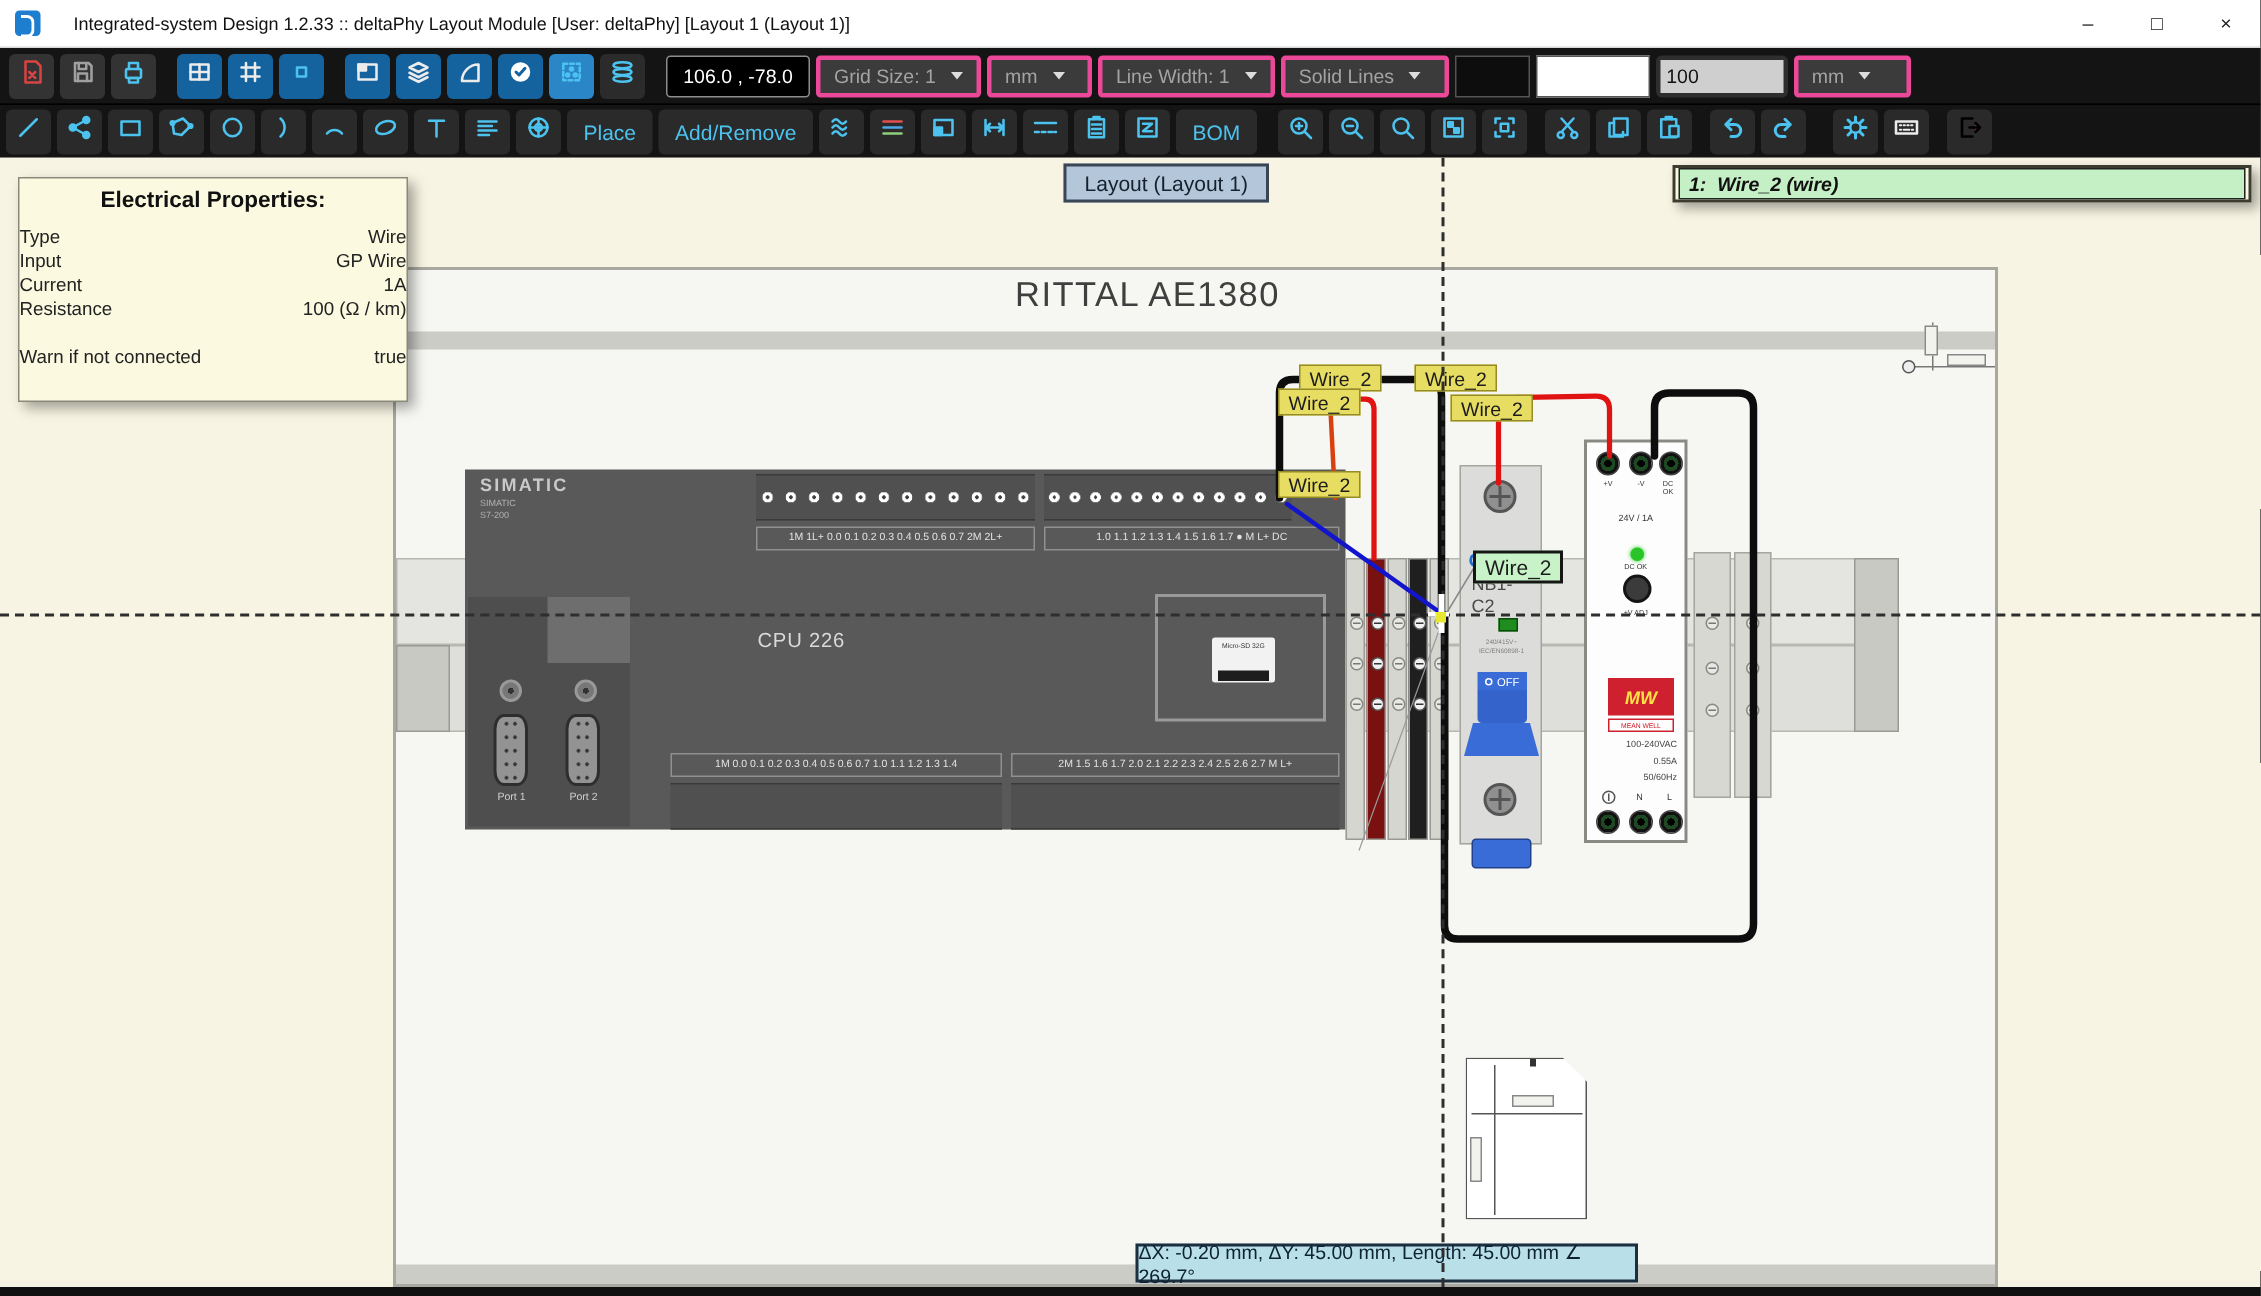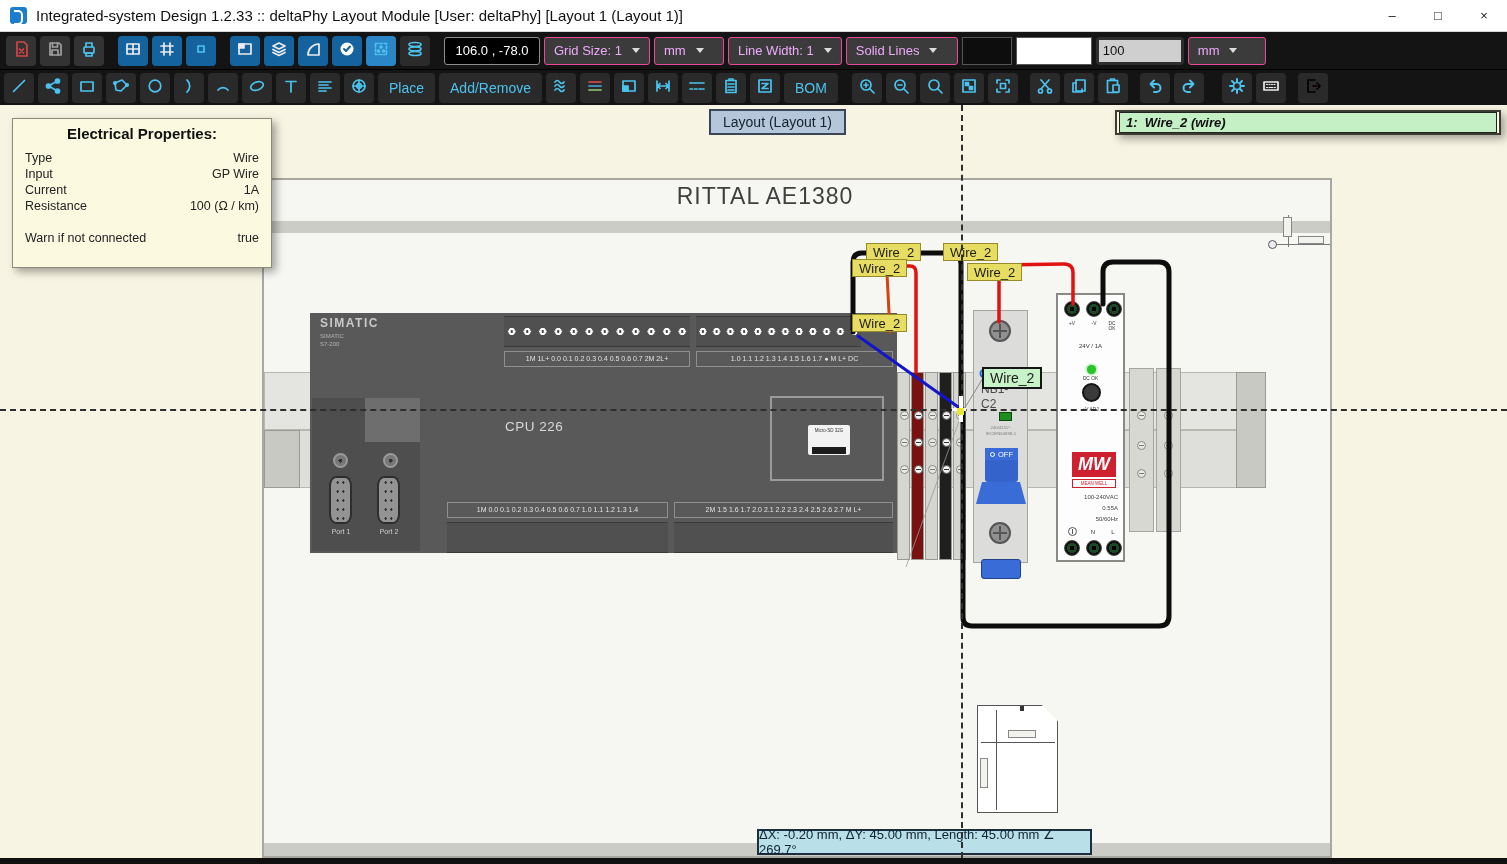--- a/index.html
+++ b/index.html
@@ -6,41 +6,41 @@
     font-family:"Liberation Sans","DejaVu Sans",sans-serif;background:#000;position:relative}
   *{box-sizing:border-box}
   .abs{position:absolute}
 
   
   .titlebar{position:absolute;top:0;left:0;width:1507px;height:32px;background:#fff;
     display:flex;align-items:center;border-bottom:1px solid #d8d8d8}
   .appicon{width:17px;height:17px;margin-left:10px;border-radius:3px;background:#1d7ed0;position:relative}
   .appicon:after{content:"";position:absolute;left:4px;top:3px;width:7px;height:11px;
     border:2px solid #fff;border-left:none;border-radius:0 5px 5px 0}
-  .wtitle{font-size:15px;color:#111;margin-left:9px}
+  .wtitle{font-size:12px;color:#111;margin-left:22px}
   .wctl{margin-left:auto;display:flex;height:100%}
   .wbtn{width:46px;height:100%;display:flex;align-items:center;justify-content:center;
     font-size:13px;color:#222}
 
   
   .tbar{position:absolute;left:0;width:1507px;background:#141414;display:flex;align-items:center}
   .tbar1{top:32px;height:37px;padding-left:6px;gap:4px}
   .tbar2{top:69px;height:36px;padding-left:4px;gap:4px;border-top:1px solid #000}
   .tbtn{width:30px;height:30px;flex:0 0 auto;border-radius:4px;background:#333;
     display:flex;align-items:center;justify-content:center}
   .tbtn svg{width:18px;height:18px;fill:none;stroke:currentColor;stroke-width:1.7;
     stroke-linecap:round;stroke-linejoin:round}
   .blue{background:#14639f}.active{background:#2b86c8}.dk{background:#2b2b2b}
   .row2{background:#2a2a2a}
   .cRed{color:#d84444}.cGray{color:#a0a0a0}.cCyan{color:#4cc3ef}.cWhite{color:#ececec}
   .txtbtn{width:auto;padding:0 11px;color:#4cc3ef;font-size:14px;background:#2a2a2a;height:30px}
   .gap10{margin-left:10px}.gap8{margin-left:8px}.gap14{margin-left:14px}
   .coord{width:96px;height:28px;background:#000;border:1px solid #8d8d8d;border-radius:3px;
     color:#fff;font-size:13px;display:flex;align-items:center;justify-content:center;flex:0 0 auto}
-  .dd{height:28px;background:#3b3b3b;border:1px solid #ec4899;border-radius:3px;color:#f0abfc;
+  .dd{height:28px;background:#3b3b3b;border:3px solid #ec4899;border-radius:3px;color:#a3a3a3;
     font-size:13px;display:flex;align-items:center;padding:0 9px;flex:0 0 auto}
   .chev{width:0;height:0;border-left:4px solid transparent;border-right:4px solid transparent;
     border-top:5px solid #ddd;margin-left:10px}
   .swatch{width:50px;height:28px;border:1px solid #555;flex:0 0 auto}
   .numwrap{width:88px;height:28px;background:#2e2e2e;border-radius:4px;padding:3px;flex:0 0 auto}
   .numwrap .v{width:100%;height:100%;background:#cfcfcf;color:#111;font-size:13px;
     display:flex;align-items:center;padding-left:4px}
 
   
   .canvas{position:absolute;top:105px;left:0;width:1507px;height:753px;background:#f7f4e3;overflow:hidden}
@@ -101,22 +101,22 @@
   .bclip{position:absolute;left:7px;top:248px;width:40px;height:20px;background:#3a6cd8;border:1px solid #23408a;border-radius:3px}
 
   
   .psu{left:1056px;top:188px;width:69px;height:269px;background:#fdfdfd;border:2px solid #8a8a84}
   .psuterm{position:absolute;width:16px;height:16px;border-radius:50%;border:1px solid #444;
     background:radial-gradient(circle,#000 0 2.5px,#1d4a22 2.5px 5px,#111 5px)}
   .psulbl{position:absolute;font-size:4.8px;color:#333;text-align:center}
   .psuled{position:absolute;left:29px;top:70px;width:9px;height:9px;border-radius:50%;background:#28c428;
     box-shadow:0 0 3px #2c2}
   .pot{position:absolute;left:24px;top:88px;width:19px;height:19px;border-radius:50%;background:#3b3b3b;border:2px solid #141414}
-  .mwlogo{position:absolute;left:14px;top:157px;width:44px;height:25px;background:#cf2030;color:#ffffff;
-    font-size:18px;font-weight:bold;font-style:italic;display:flex;align-items:center;justify-content:center}
+  .mwlogo{position:absolute;left:14px;top:157px;width:44px;height:25px;background:#cf2030;color:#fde047;
+    font-size:12px;font-weight:bold;font-style:italic;display:flex;align-items:center;justify-content:center}
   .mwbrand{position:absolute;left:14px;top:184px;width:44px;height:9px;border:1px solid #cf2030;color:#cf2030;
     font-size:4.5px;text-align:center;line-height:7px}
   .psuspec{position:absolute;left:6px;top:197px;width:54px;text-align:right;font-size:6px;color:#444;line-height:11px}
   .gndsym{position:absolute;width:9px;height:9px;border:1px solid #555;border-radius:50%}
   .gndsym:after{content:"";position:absolute;left:3px;top:1px;width:1px;height:5px;background:#555}
 
   
   .wlabel{position:absolute;background:#e7dd63;border:1px solid #958c28;color:#1c1c1c;
     font-size:13px;padding:0 6px;height:18px;line-height:17px}
   .wlabel.sel{background:#c8f2c8;border:2px solid #161616;height:22px;line-height:19px;font-size:14px}
@@ -127,21 +127,21 @@
   .cross-v{position:absolute;left:959px;top:291px;width:4px;height:26px;background:#fff;z-index:7}
   .cross-h{position:absolute;left:952px;top:303px;width:14px;height:3px;background:#fff;z-index:7}
   .cross-dot{position:absolute;left:957px;top:303px;width:7px;height:7px;background:#e8e832;z-index:7}
   .statusbox{position:absolute;left:757px;top:724px;width:335px;height:26px;background:#b9dfe9;
     border:2px solid #1d2e3e;color:#0e2233;font-size:13px;display:flex;align-items:center;justify-content:center;z-index:5}
   .tab{position:absolute;left:709px;top:4px;width:137px;height:26px;background:#b4c6da;border:2px solid #3a4656;
     color:#16202e;font-size:14px;display:flex;align-items:center;justify-content:center;z-index:7}
 
   
   .panel{position:absolute;background:#fbfae1;border:1px solid #8a8a7a;box-shadow:4px 4px 8px rgba(0,0,0,.35);z-index:20}
-  .eprops{left:12px;top:118px;width:260px;height:150px;padding:6px 12px}
+  .eprops{left:12px;top:118px;width:260px;height:150px;padding:6px 0}
   .eprops .ptitle{text-align:center;font-weight:bold;font-size:15px;color:#111;margin-bottom:8px}
   .eprow{display:flex;justify-content:space-between;font-size:12.5px;color:#222;line-height:16px}
   .eprow.warn{margin-top:16px}
   .cpanel{left:1115px;top:110px;width:386px;border:2px solid #3c3c30;padding:0}
   .cpanel .ptitle{text-align:center;font-weight:bold;font-size:14.5px;color:#111;padding:3px 0}
   .cprow{font-size:13px;font-style:italic;padding:2px 6px;color:#111;white-space:nowrap;overflow:hidden}
   .cprow.hl{background:#c5efc5;border:1.5px solid #222;font-weight:bold;margin:0 2px}
   .cprow.dim{color:#555;font-weight:normal}
   .cprow.last{border-top:2px solid #3c3c30;font-weight:bold;padding:4px 6px}
 

